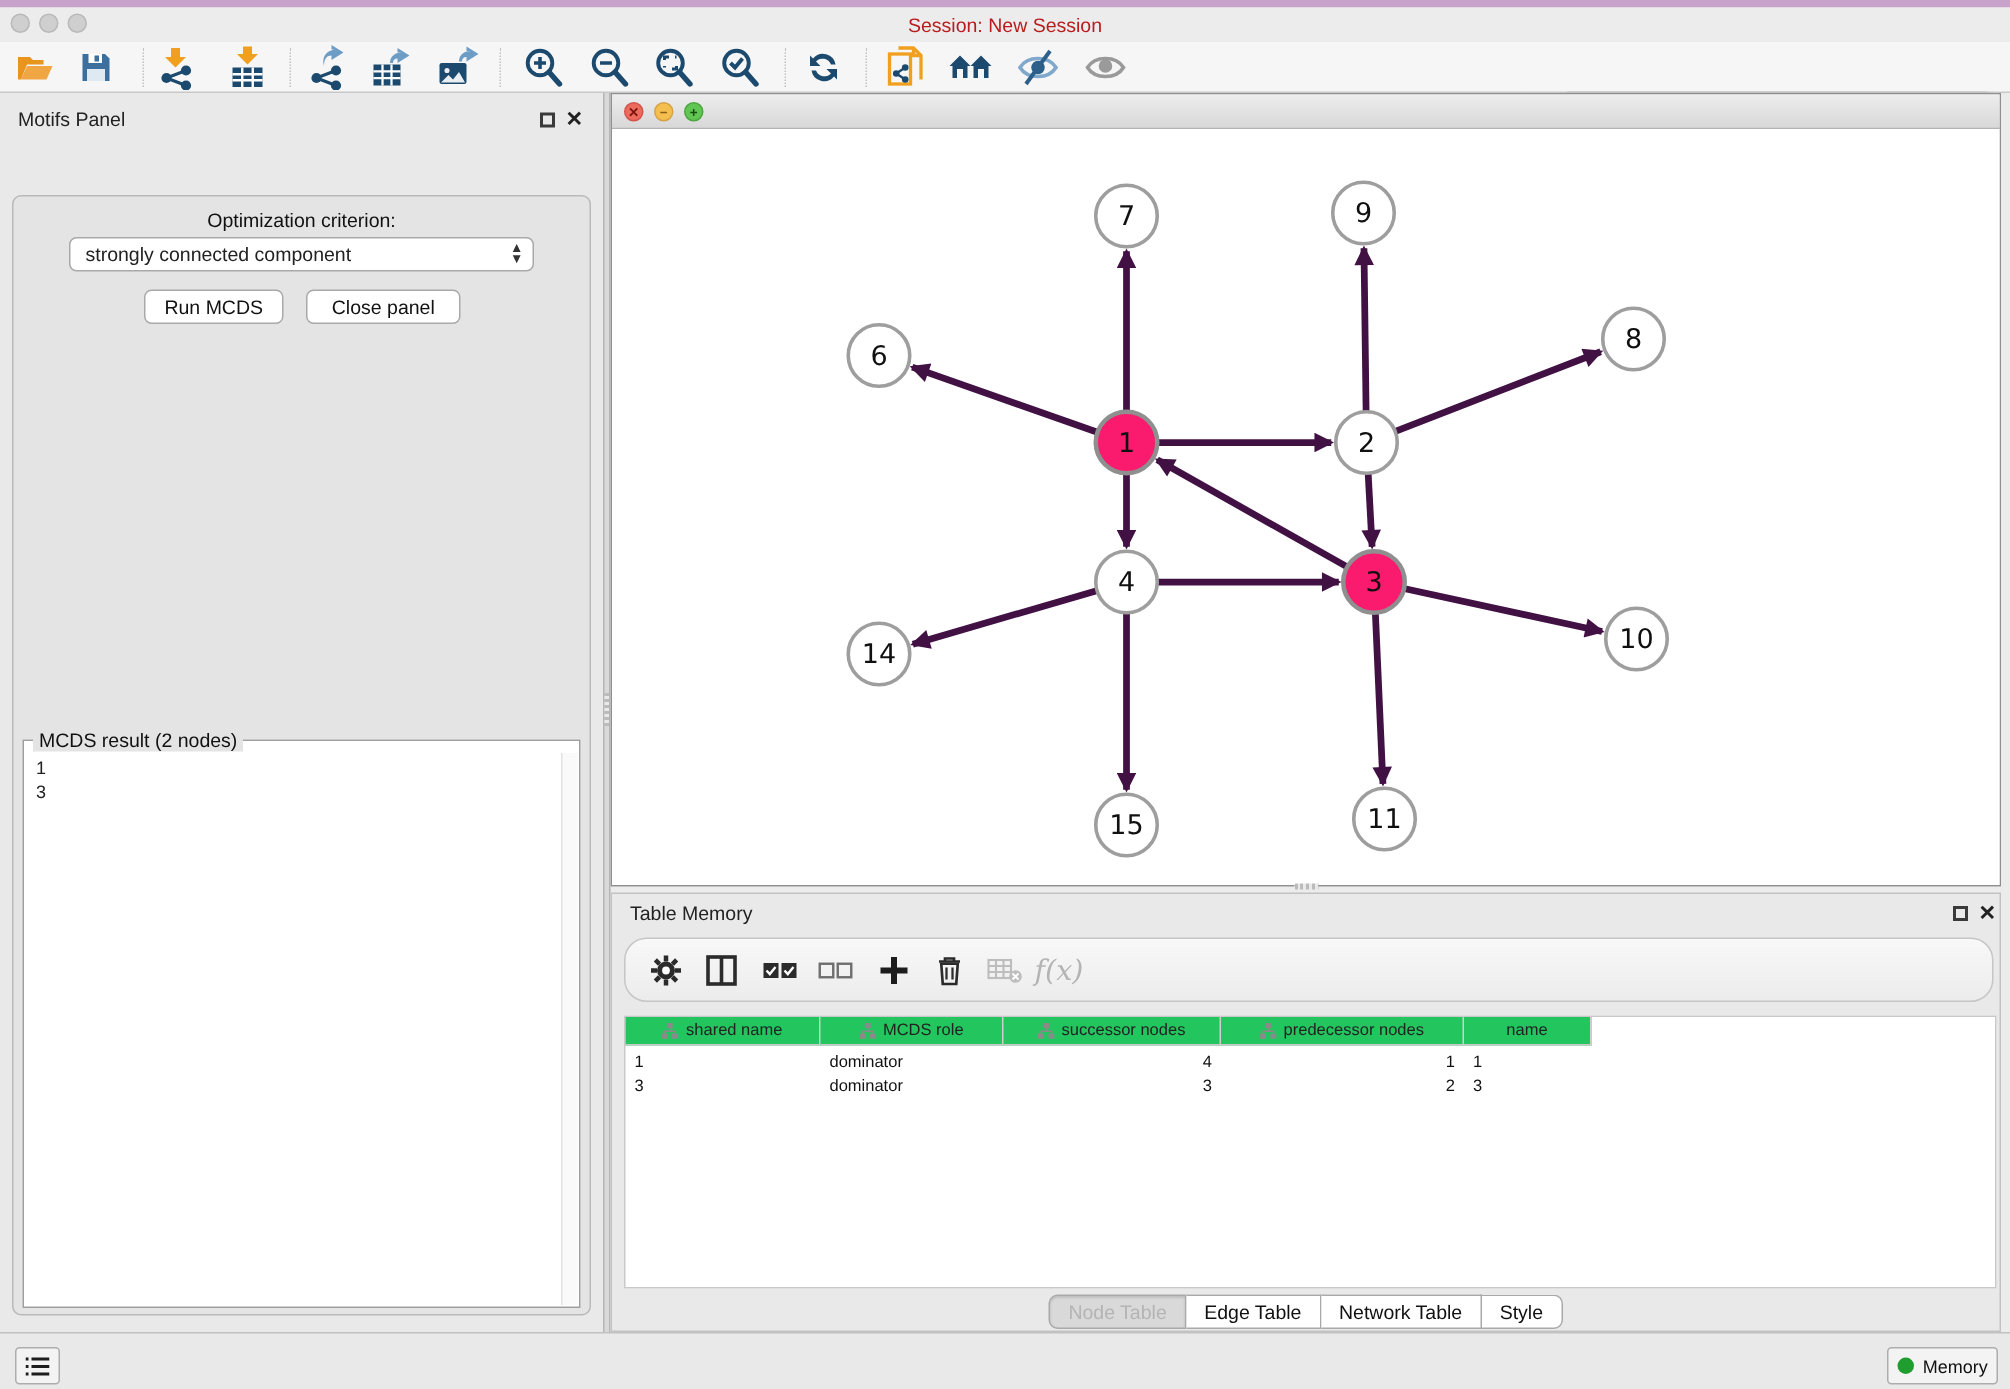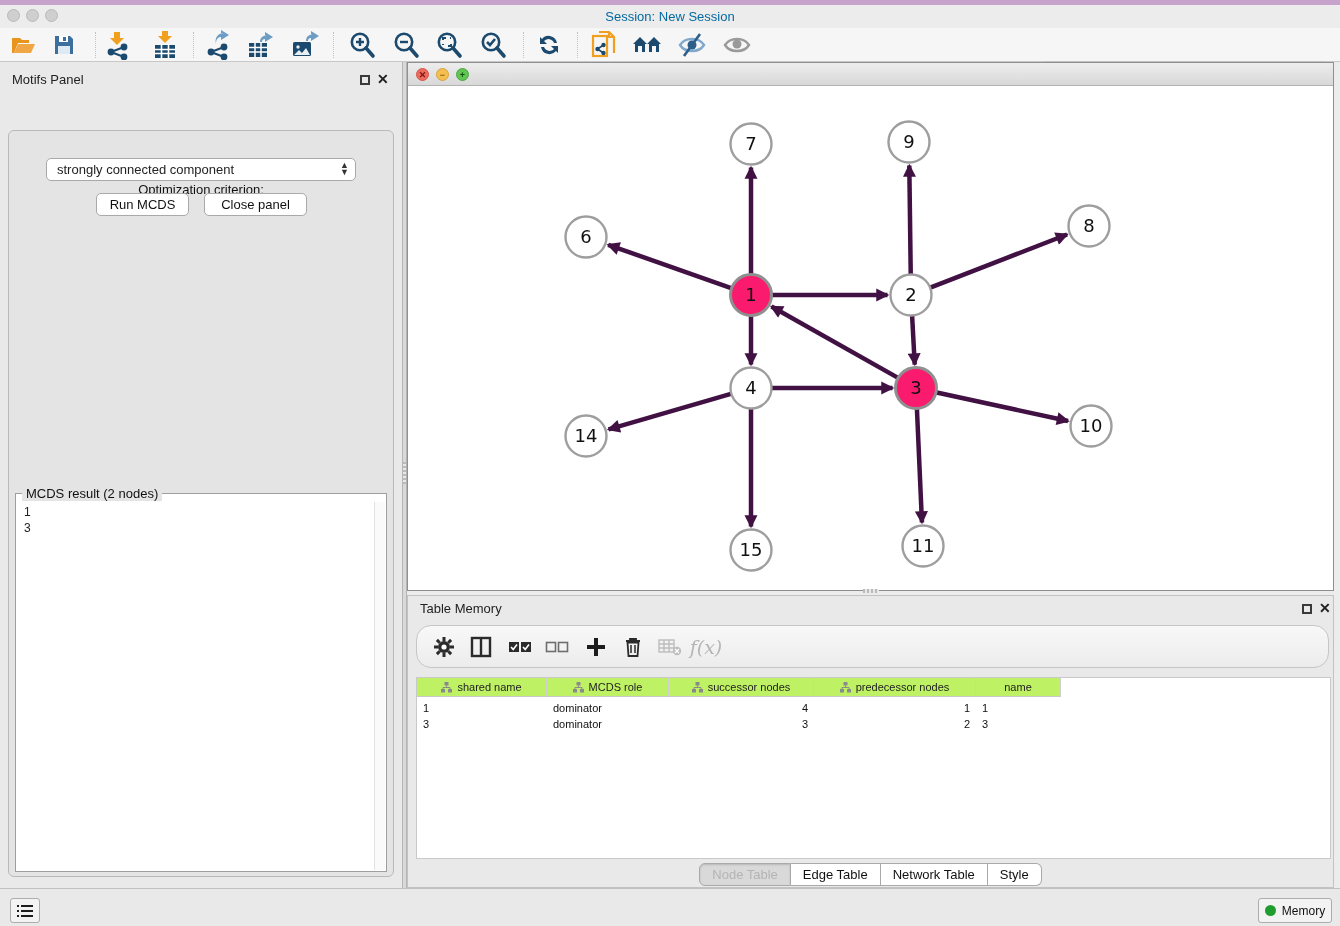--- a/index.html
+++ b/index.html
@@ -6,39 +6,39 @@
   html,body { width:1340px; height:926px; }
   body {
     font-family:"Liberation Sans", sans-serif;
     background:#ececec; position:relative; overflow:hidden;
     color:#222;
   }
   
   .top-accent { position:absolute; left:0; top:0; width:1340px; height:5px; background:#c7a2cb; }
   .titlebar { position:absolute; left:0; top:5px; width:1340px; height:23px; background:#ececec; }
   .tl-dot { position:absolute; top:4px; width:13px; height:13px; border-radius:50%; background:#cfcfcf; border:1px solid #b9b9b9; }
-  .win-title { position:absolute; left:0; right:0; top:4px; text-align:center; font-size:13px; color:#0369a1; }
+  .win-title { position:absolute; left:0; right:0; top:4px; text-align:center; font-size:13px; color:#b91c1c; }
   
   .toolbar { position:absolute; left:0; top:28px; width:1340px; height:34px; background:#f6f6f6; border-bottom:1px solid #c8c8c8; }
   .tb-btn { position:absolute; top:2px; width:38px; height:30px; display:flex; align-items:center; justify-content:center; background:transparent; border:none; cursor:default; }
   .tb-sep { position:absolute; top:4px; height:26px; width:0; border-left:1px dotted #c2c2c2; }
   .searchbox { position:absolute; left:1040px; top:33px; width:290px; height:23px; background:#fff; border:1px solid #c0c0c0; border-radius:6px; display:flex; align-items:center; padding-left:6px; }
   .searchbox input { border:none; outline:none; flex:1; font-size:12px; font-family:"Liberation Sans",sans-serif; background:transparent; }
   
   .control-panel { position:absolute; left:0; top:62px; width:402px; height:826px; background:#e9e9e9; }
   .cp-header { position:absolute; left:12px; top:10px; font-size:13px; color:#222; }
   .panel-float { position:absolute; width:10px; height:10px; border:2px solid #3a3a3a; top:13px; }
   .panel-close { position:absolute; top:9px; font-size:14px; font-weight:bold; color:#222; }
   .seg-tabs { position:absolute; display:flex; }
   .seg-tab { font-size:13px; padding:3px 12px; background:#fff; border:1px solid #a9a9a9; border-left:none; color:#111; white-space:nowrap; }
   .seg-tab:first-child { border-left:1px solid #a9a9a9; border-radius:6px 0 0 6px; }
   .seg-tab:last-child { border-radius:0 6px 6px 0; }
   .seg-tab.pressed { background:#d9d9d9; color:#b4b4b4; box-shadow:inset 0 1px 2px rgba(0,0,0,.15); }
   .cp-box { position:absolute; left:8px; top:68px; width:386px; height:747px; background:#e4e4e4; border:1px solid #b9b9b9; border-radius:6px; }
-  .opt-label { position:absolute; left:0; right:0; top:8px; text-align:center; font-size:13px; color:#111;margin-top:43px; }
+  .opt-label { position:absolute; left:0; right:0; top:8px; text-align:center; font-size:13px; color:#111; }
   .dropdown { position:absolute; left:37px; top:27px; width:310px; height:23px; background:#fff; border:1px solid #a9a9a9; border-radius:5px; display:flex; align-items:center; font-size:13px; padding-left:10px; }
   .dd-arrows { position:absolute; right:6px; top:3px; display:flex; flex-direction:column; align-items:center; line-height:7px; font-size:9px; color:#333; }
   .cp-btn { position:absolute; height:23px; background:#fff; border:1px solid #a9a9a9; border-radius:5px; font-size:13px; font-family:"Liberation Sans",sans-serif; color:#111; }
   .fieldset { position:absolute; left:6px; top:362px; width:372px; height:379px; border:1px solid #9e9e9e; background:#fff; }
   .fieldset-legend { position:absolute; left:6px; top:-8px; background:#e4e4e4; padding:0 4px; font-size:13px; color:#111; }
   .result-area { position:absolute; left:1px; top:8px; right:12px; bottom:1px; background:#fff; font-size:12px; line-height:16px; padding:2px 7px; white-space:pre-line; }
   .result-scroll { position:absolute; top:8px; right:1px; bottom:1px; width:11px; background:#fafafa; border-left:1px solid #e2e2e2; }
   
   .v-splitter { position:absolute; left:402px; top:62px; width:5px; height:826px; background:#d9d9d9; border-left:1px solid #b5b5b5; border-right:1px solid #b5b5b5; }
   .v-grip { position:absolute; left:0; top:400px; width:3px; height:22px; background:repeating-linear-gradient(#bbb,#bbb 2px,#e9e9e9 2px,#e9e9e9 4px); }
@@ -50,21 +50,21 @@
   .net-canvas { position:absolute; left:0; top:23px; right:0; bottom:0; background:#fff; }
   .h-grip { position:absolute; left:455px; bottom:-3px; width:16px; height:4px; background:repeating-linear-gradient(90deg,#bbb,#bbb 2px,#e9e9e9 2px,#e9e9e9 4px); }
   
   .table-panel { position:absolute; left:407px; top:595px; width:927px; height:293px; background:#e9e9e9; border:1px solid #c2c2c2; }
   .tp-header { position:absolute; left:12px; top:5px; font-size:13px; color:#222; }
   .tp-toolbar { position:absolute; left:8px; top:29px; width:913px; height:43px; background:linear-gradient(#f8f8f8,#ececec); border:1px solid #c6c6c6; border-radius:15px; }
   .tp-icon { position:absolute; top:6px; width:34px; height:30px; display:flex; align-items:center; justify-content:center; background:none; border:none; }
   .fx-label { font-family:"DejaVu Serif", serif; font-style:italic; font-size:19px; color:#b4b4b4; }
   .grid-table { position:absolute; left:8px; top:81px; width:915px; height:182px; background:#fff; border:1px solid #c9c9c9; font-size:11px; }
   .gt-header { position:absolute; left:0; top:0; height:19px; display:flex; }
-  .gt-hcell { height:19px; background:#bef264; border-right:1px solid #cfcfcf; border-bottom:1px solid #c9c9c9; display:flex; align-items:center; justify-content:center; gap:5px; color:#222; }
+  .gt-hcell { height:19px; background:#22c55e; border-right:1px solid #cfcfcf; border-bottom:1px solid #c9c9c9; display:flex; align-items:center; justify-content:center; gap:5px; color:#222; }
   .gt-row { position:absolute; left:0; height:16px; display:flex; }
   .gt-cell { height:16px; padding:2px 6px; color:#111; overflow:hidden; white-space:nowrap; }
   .al { text-align:left; } .ar { text-align:right; }
   .tp-tabs { position:absolute; left:0; right:0; top:267px; display:flex; justify-content:center; }
   
   .statusbar { position:absolute; left:0; top:888px; width:1340px; height:38px; background:#e9e9e9; border-top:1px solid #c1c1c1; }
   .sb-btn { position:absolute; top:9px; height:25px; background:#f3f3f3; border:1px solid #adadad; border-radius:3px; display:flex; align-items:center; justify-content:center; gap:6px; font-size:12px; color:#111; font-family:"Liberation Sans",sans-serif; }
   .mem-dot { width:11px; height:11px; border-radius:50%; background:#1f9d2f; }
 </style>
 </head>

